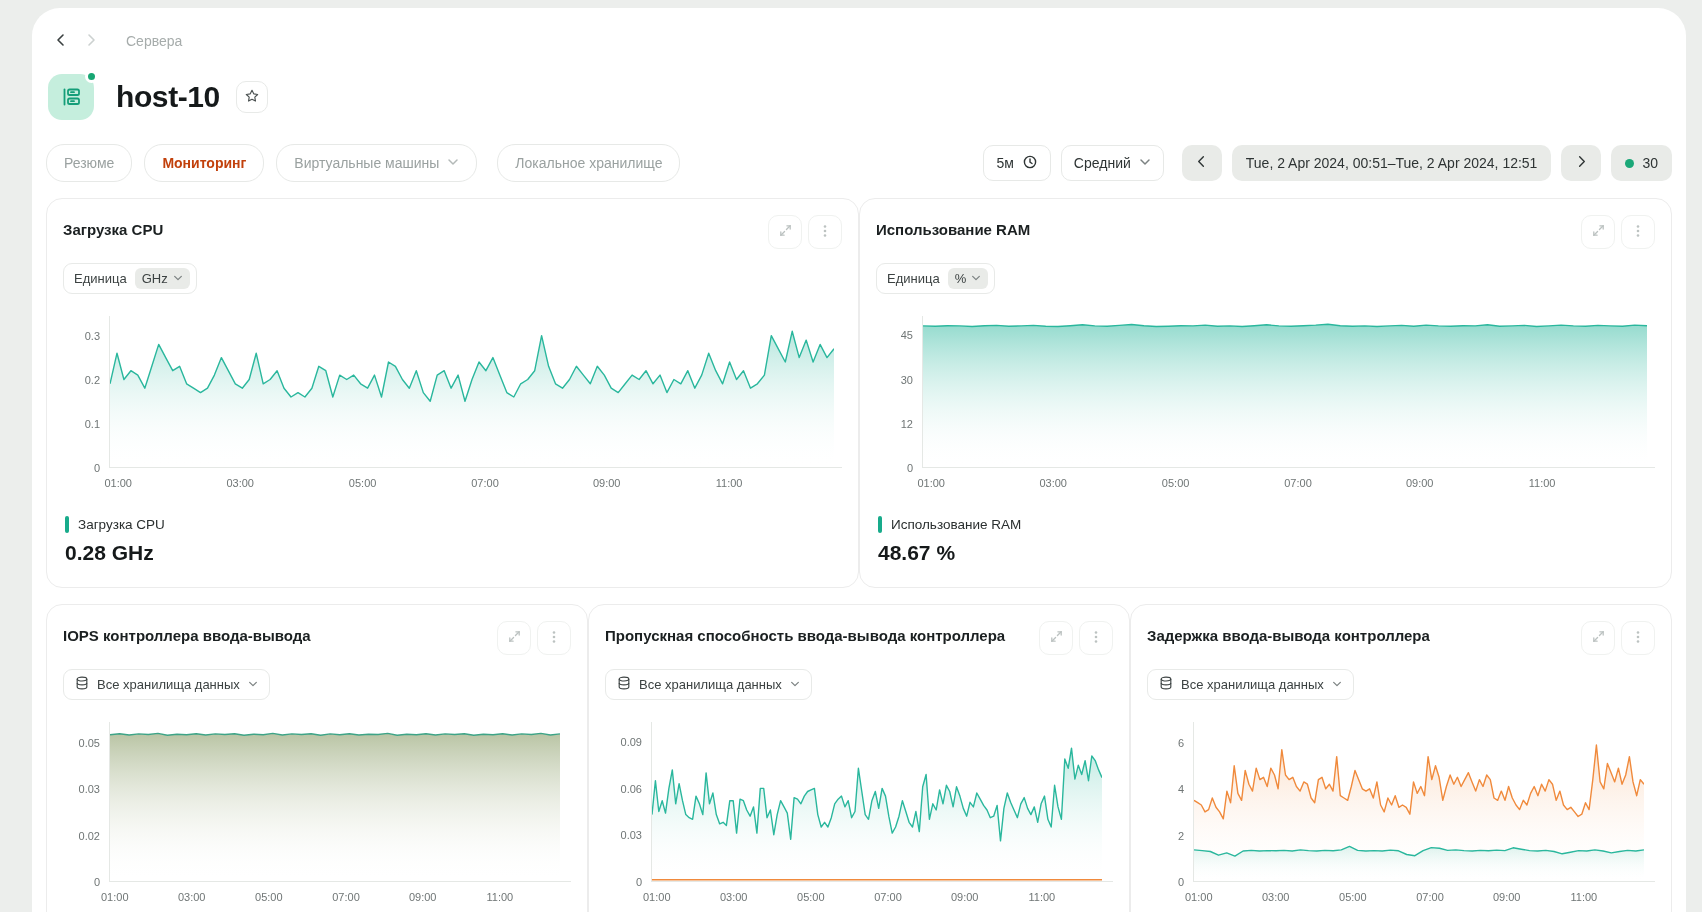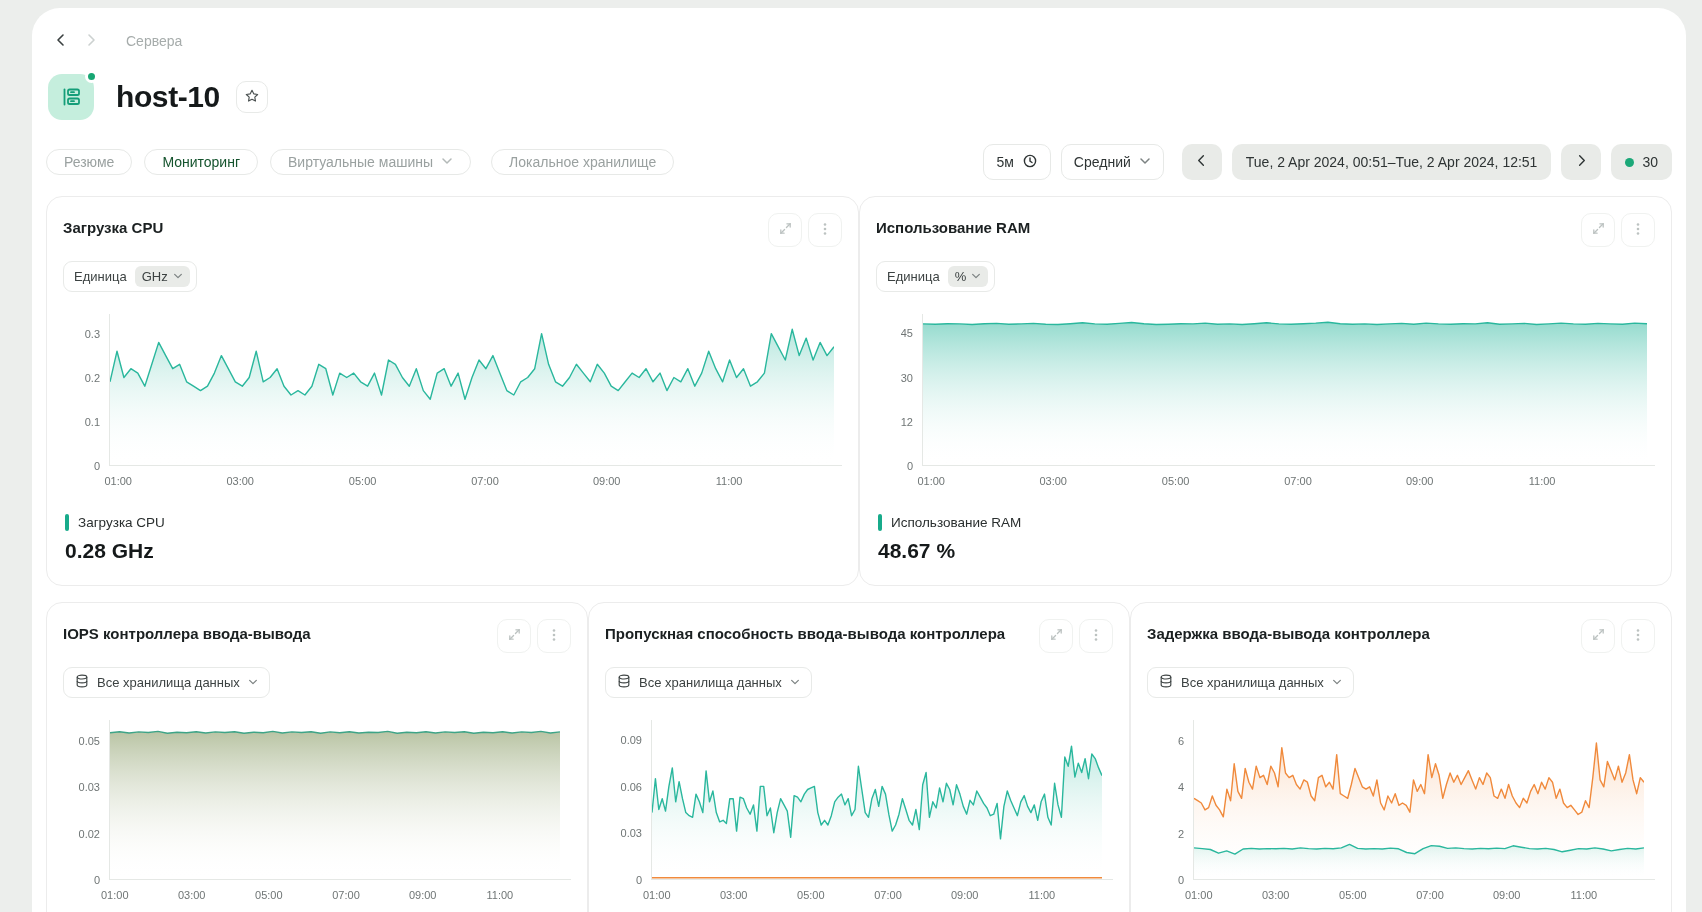--- a/index.html
+++ b/index.html
@@ -22,24 +22,24 @@
                display:flex; align-items:center; justify-content:center; }
   .status-dot { position:absolute; top:-4px; right:-4px; width:13px; height:13px; border-radius:50%;
                 background:#17a673; border:3px solid #ffffff; }
   .page-title { font-size:30px; font-weight:800; letter-spacing:-0.4px; color:#15191a; margin-left:22px; }
   .star-btn { width:32px; height:32px; margin-left:16px; border:1px solid #e8eae8; background:#fff;
               border-radius:10px; display:flex; align-items:center; justify-content:center;
               color:#4a5050; cursor:pointer; }
 
   
   .tabs-row { display:flex; align-items:center; margin-top:24px; gap:12px; }
-  .tab { height:26px; padding:0 17px; display:inline-flex; align-items:center; gap:8px;
+  .tab { height:38px; padding:0 17px; display:inline-flex; align-items:center; gap:8px;
          border:1px solid #e7e9e7; border-radius:18px; background:transparent; font-size:14px;
          color:#9aa1a0; cursor:pointer; white-space:nowrap; }
-  .tab.active { color:#14532d; background:#fff; font-weight:400; }
+  .tab.active { color:#c2410c; background:#fff; font-weight:700; }
   .tab .chev { color:#b3b9b8; }
   .toolbar { margin-left:auto; display:flex; align-items:center; gap:10px;padding-left:48px; }
   .pill-white { height:36px; padding:0 12px; display:inline-flex; align-items:center; gap:8px;
                 background:#fff; border:1px solid #e7e9e7; border-radius:10px; font-size:14px;
                 color:#2e3434; cursor:pointer; white-space:nowrap; }
   .pill-gray { height:36px; padding:0 14px; display:inline-flex; align-items:center; gap:8px;
                background:#e9ebe8; border:none; border-radius:10px; font-size:14px; color:#2e3434;
                cursor:pointer; white-space:nowrap; }
   .pill-nav { width:40px; padding:0; justify-content:center; margin-left:8px; }
   .pill-nav.next { margin-left:0; }

